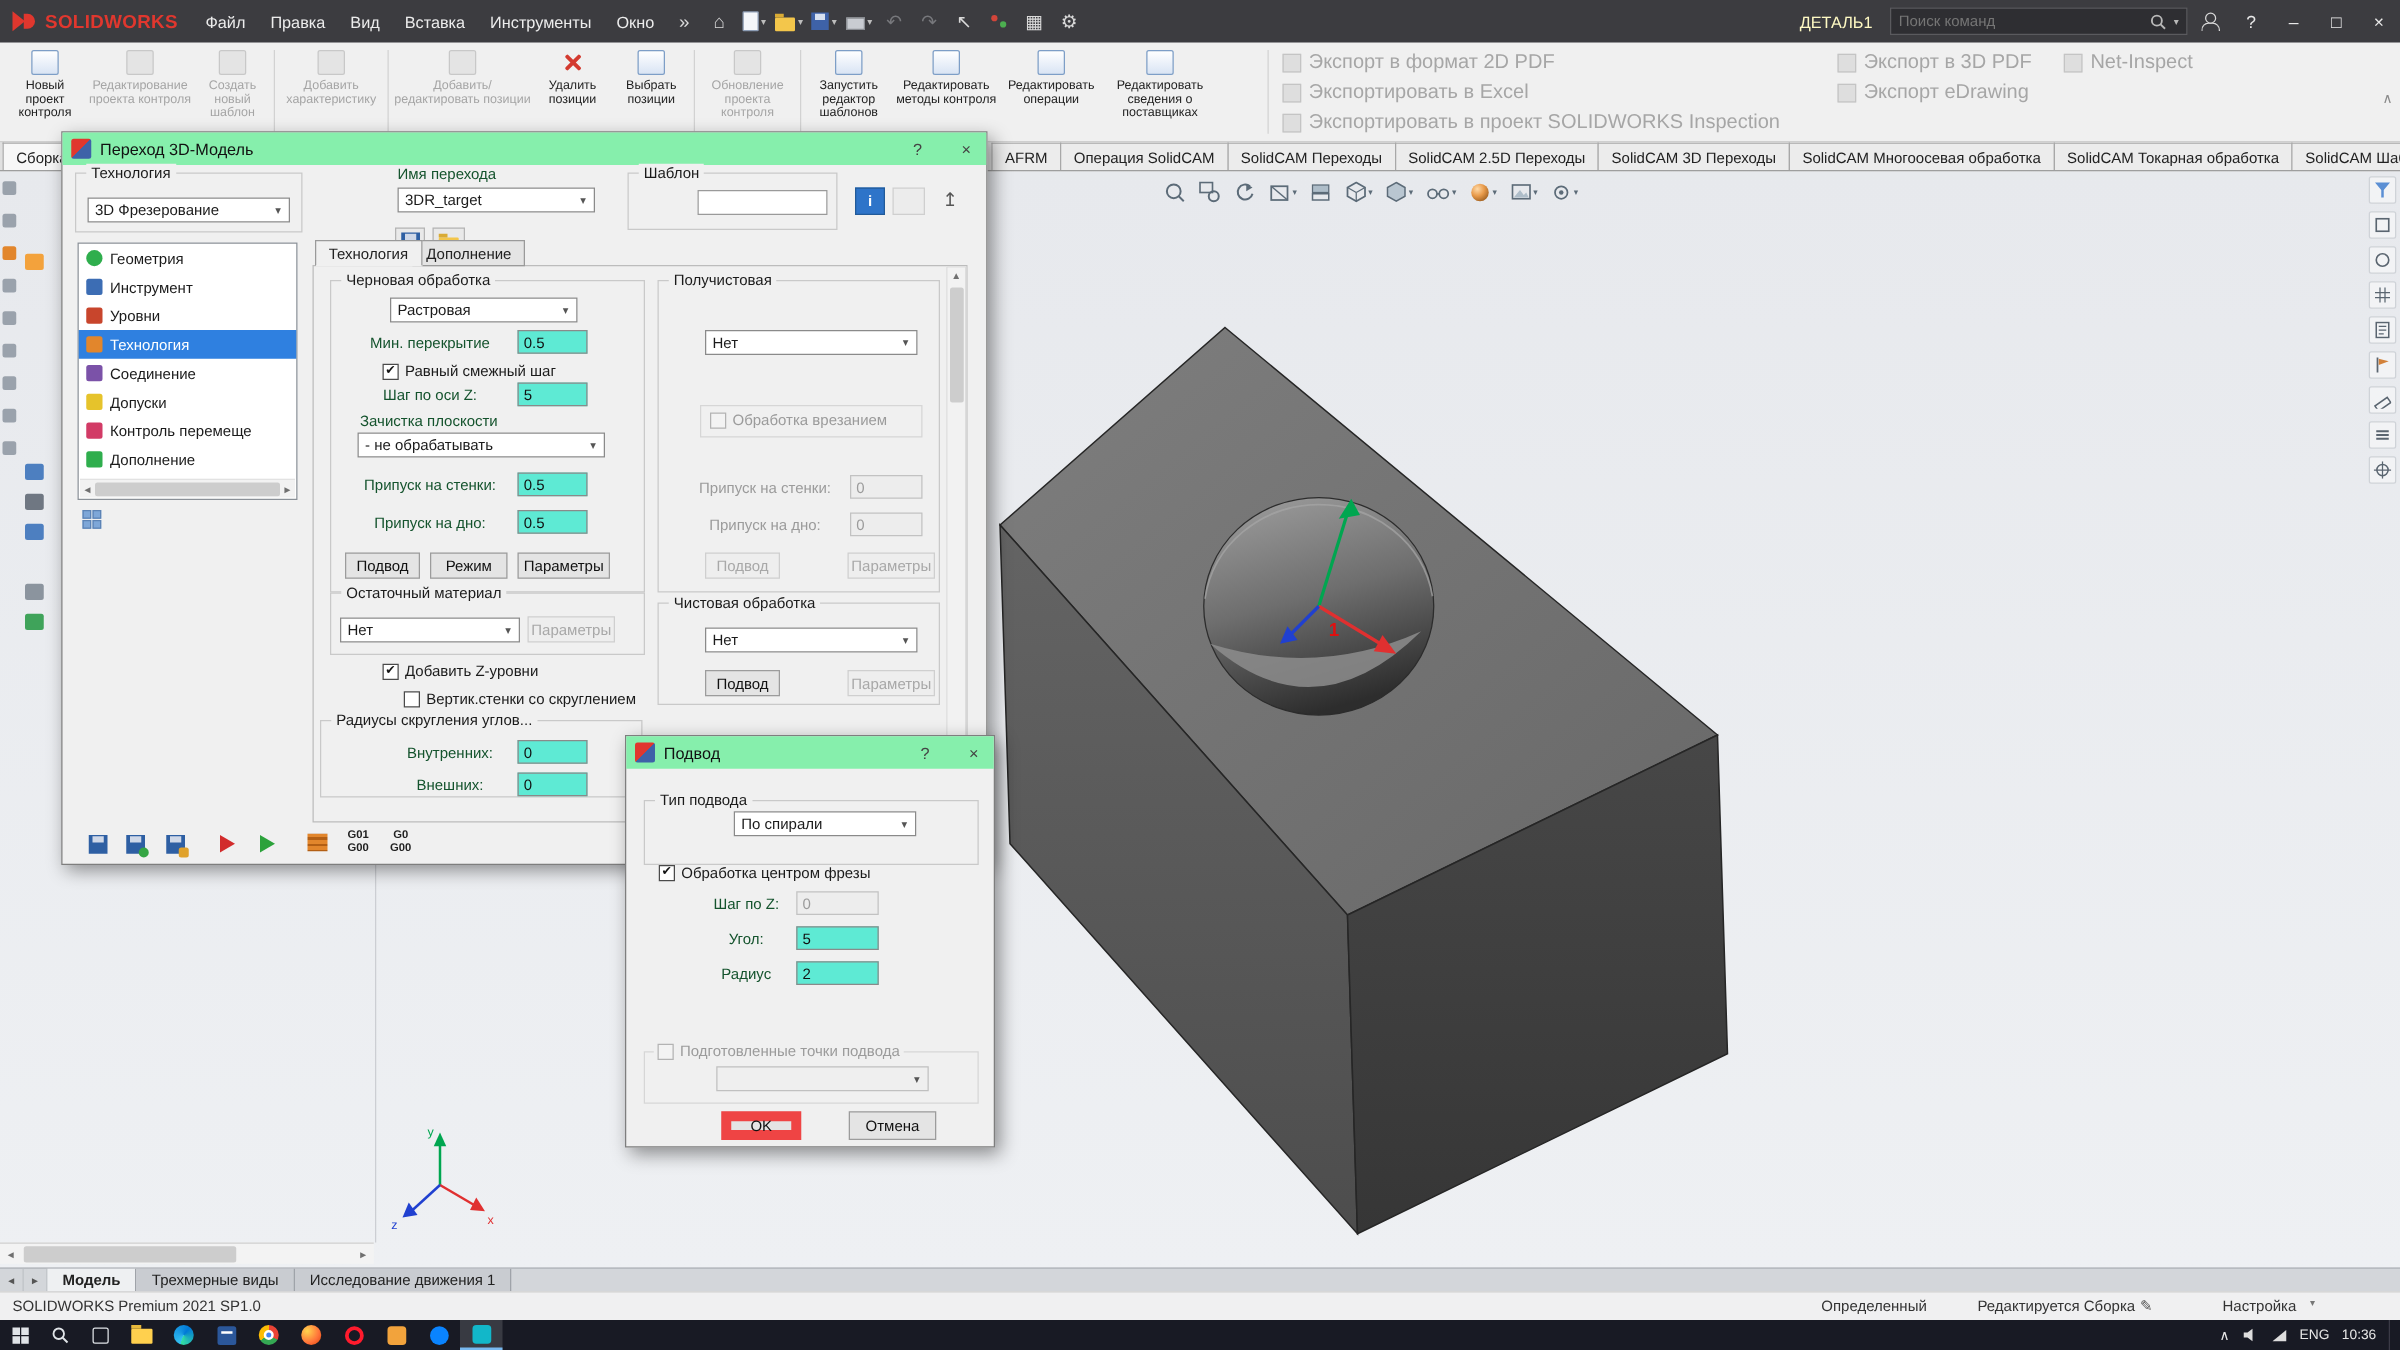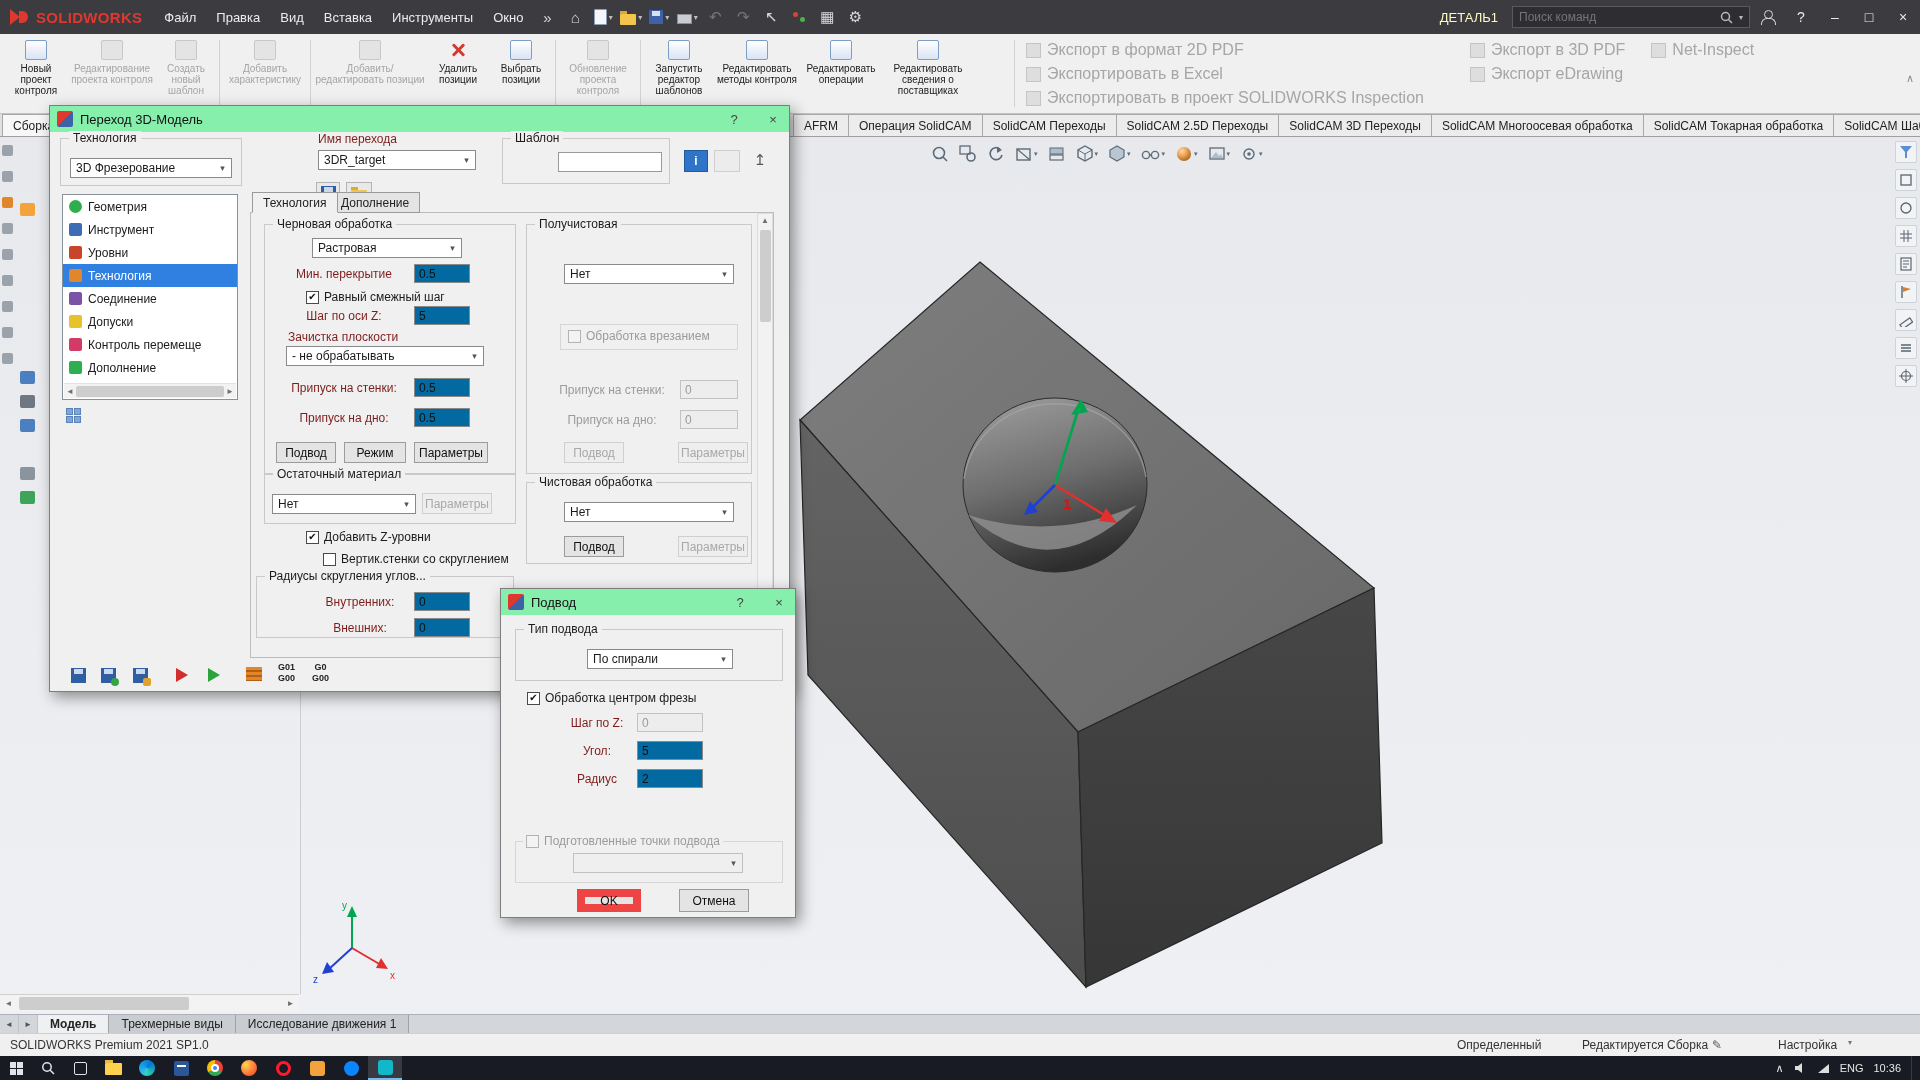--- a/index.html
+++ b/index.html
@@ -70,27 +70,27 @@
 
 .dlg{position:absolute;background:#f0f0f0;border:1px solid #7e7e7e;box-shadow:4px 5px 14px rgba(0,0,0,.42)}
 #dlg1{left:49px;top:105px;width:741px;height:587px;z-index:10}
 #dlg2{left:500px;top:588px;width:296px;height:330px;z-index:11}
 .dlg-tt{height:26px;background:#86efac;display:flex;align-items:center;padding-left:7px;gap:7px;font-size:13px;color:#111}
 .tt-ic{width:16px;height:16px;border-radius:2px;background:linear-gradient(135deg,#e0372e 50%,#3e62a8 50%)}
 .tt-btn{width:32px;height:26px;display:flex;align-items:center;justify-content:center;font-size:13px;color:#444;margin-left:auto}
 .tt-btn + .tt-btn{margin-left:0}
 .fset{position:absolute;border:1px solid #c9c9c9}
 .leg{position:absolute;top:-8px;left:8px;background:#f0f0f0;padding:0 4px;font-size:12px;white-space:nowrap}
-.lab{position:absolute;font-size:12px;white-space:nowrap;color:#7f1d1d}
+.lab{position:absolute;font-size:12px;white-space:nowrap;color:#14532d}
 .lab.r{text-align:center}
 .lab.dis{color:#9b9b9b}
 .combo{position:absolute;height:20px;background:#fff;border:1px solid #8a8a8a;display:flex;align-items:center;font-size:12px;padding-left:5px;white-space:nowrap}
 .combo .arr{margin-left:auto;width:17px;display:flex;align-items:center;justify-content:center;color:#555;font-size:9px}
 .combo.dis{background:#efefef;color:#9b9b9b;border-color:#c0c0c0}
-.tin{position:absolute;height:19px;border:1px solid #8a8a8a;font-size:12px;padding:0 4px;font-family:inherit;background:#0369a1;color:#111}
+.tin{position:absolute;height:19px;border:1px solid #8a8a8a;font-size:12px;padding:0 4px;font-family:inherit;background:#5eead4;color:#111}
 .tin.dis{background:#ededed;color:#9b9b9b;border-color:#c2c2c2}
 .wbtn{position:absolute;height:21px;background:#e4e4e4;border:1px solid #9c9c9c;font-size:12px;display:flex;align-items:center;justify-content:center;white-space:nowrap;color:#111}
 .wbtn.dis{color:#a8a8a8;border-color:#cfcfcf;background:#eeeeee}
 .wbtn.focus{border:8px solid #ef4444}
 .chk{position:absolute;display:flex;align-items:center;gap:5px;font-size:12px;white-space:nowrap}
 .cbox{width:13px;height:13px;background:#fff;border:1px solid #4a4a4a;font-size:10px;line-height:10px;display:flex;align-items:center;justify-content:center;color:#111;flex:0 0 auto}
 .chk.dis{color:#9b9b9b}
 .chk.dis .cbox{border-color:#b3b3b3;background:#f3f3f3}
 .tree{position:absolute;background:#fff;border:1px solid #8a9097}
 .titem{display:flex;align-items:center;gap:6px;height:23px;padding-left:6px;font-size:12px;white-space:nowrap;overflow:hidden}
@@ -725,21 +725,21 @@
       </span>
   </div>
 
   <div id="dlg2" class="dlg">
     <div class="dlg-tt">
       <span class="tt-ic"></span>
       <span>Подвод</span>
       <span class="tt-btn">?</span>
       <span class="tt-btn">×</span>
     </div>
-    <div class="fset" style="left:14px;top:40px;width:268px;height:52px">
+    <div class="fset" style="left:14px;top:51px;width:268px;height:52px">
       <span class="leg">Тип подвода</span>
     </div>
     <div class="combo" style="left:86px;top:60px;width:146px">
       <span>По спирали</span>
         <span class="arr">▾</span>
     </div>
     <div class="chk" style="left:26px;top:102px">
       <span class="cbox">✔</span>
         <span>Обработка центром фрезы</span>
     </div>

